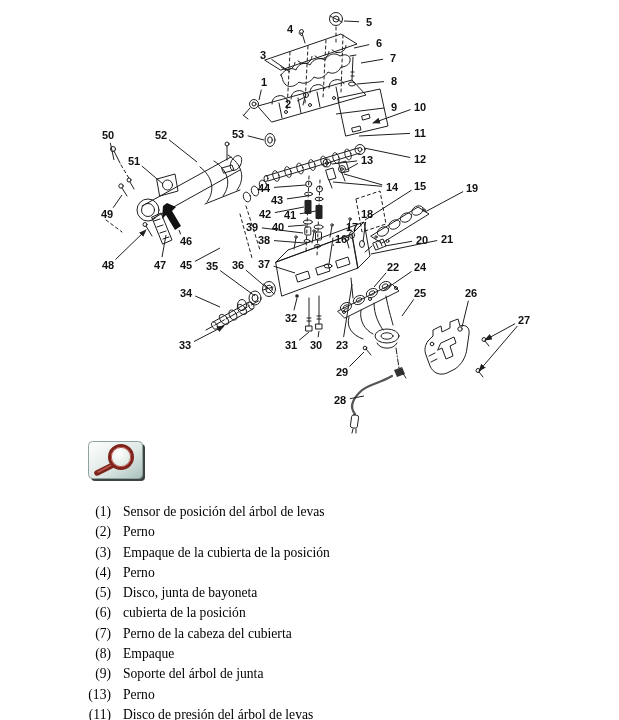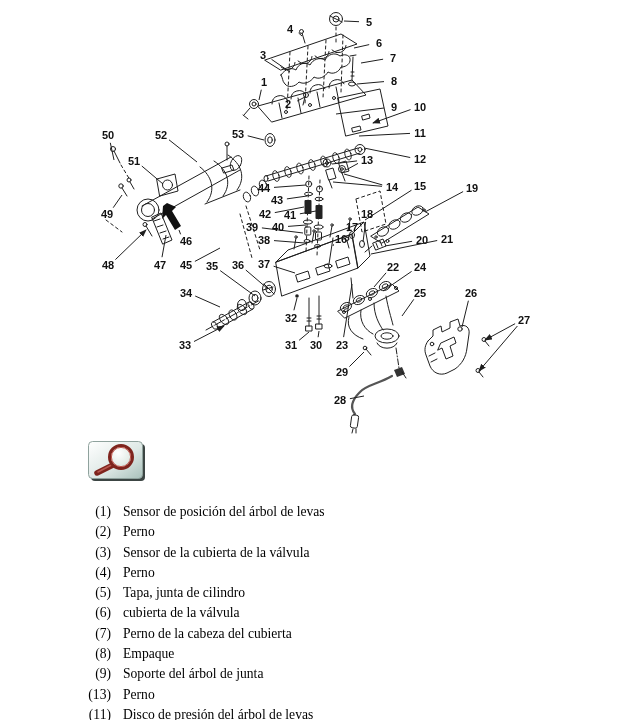--- a/index.html
+++ b/index.html
@@ -464,36 +464,36 @@
       <span class="plbl">Sensor de posición del árbol de levas</span>
     </div>
 
     <div class="prow">
       <span class="pnum">(2)</span>
       <span class="plbl">Perno</span>
     </div>
 
     <div class="prow">
       <span class="pnum">(3)</span>
-      <span class="plbl">Sensor de la cubierta de la válvula</span>
+      <span class="plbl">Empaque de la cubierta de la posición</span>
     </div>
 
     <div class="prow">
       <span class="pnum">(4)</span>
       <span class="plbl">Perno</span>
     </div>
 
     <div class="prow">
       <span class="pnum">(5)</span>
-      <span class="plbl">Tapa, junta de cilindro</span>
+      <span class="plbl">Disco, junta de bayoneta</span>
     </div>
 
     <div class="prow">
       <span class="pnum">(6)</span>
-      <span class="plbl">cubierta de la válvula</span>
+      <span class="plbl">cubierta de la posición</span>
     </div>
 
     <div class="prow">
       <span class="pnum">(7)</span>
       <span class="plbl">Perno de la cabeza del cubierta</span>
     </div>
 
     <div class="prow">
       <span class="pnum">(8)</span>
       <span class="plbl">Empaque</span>

